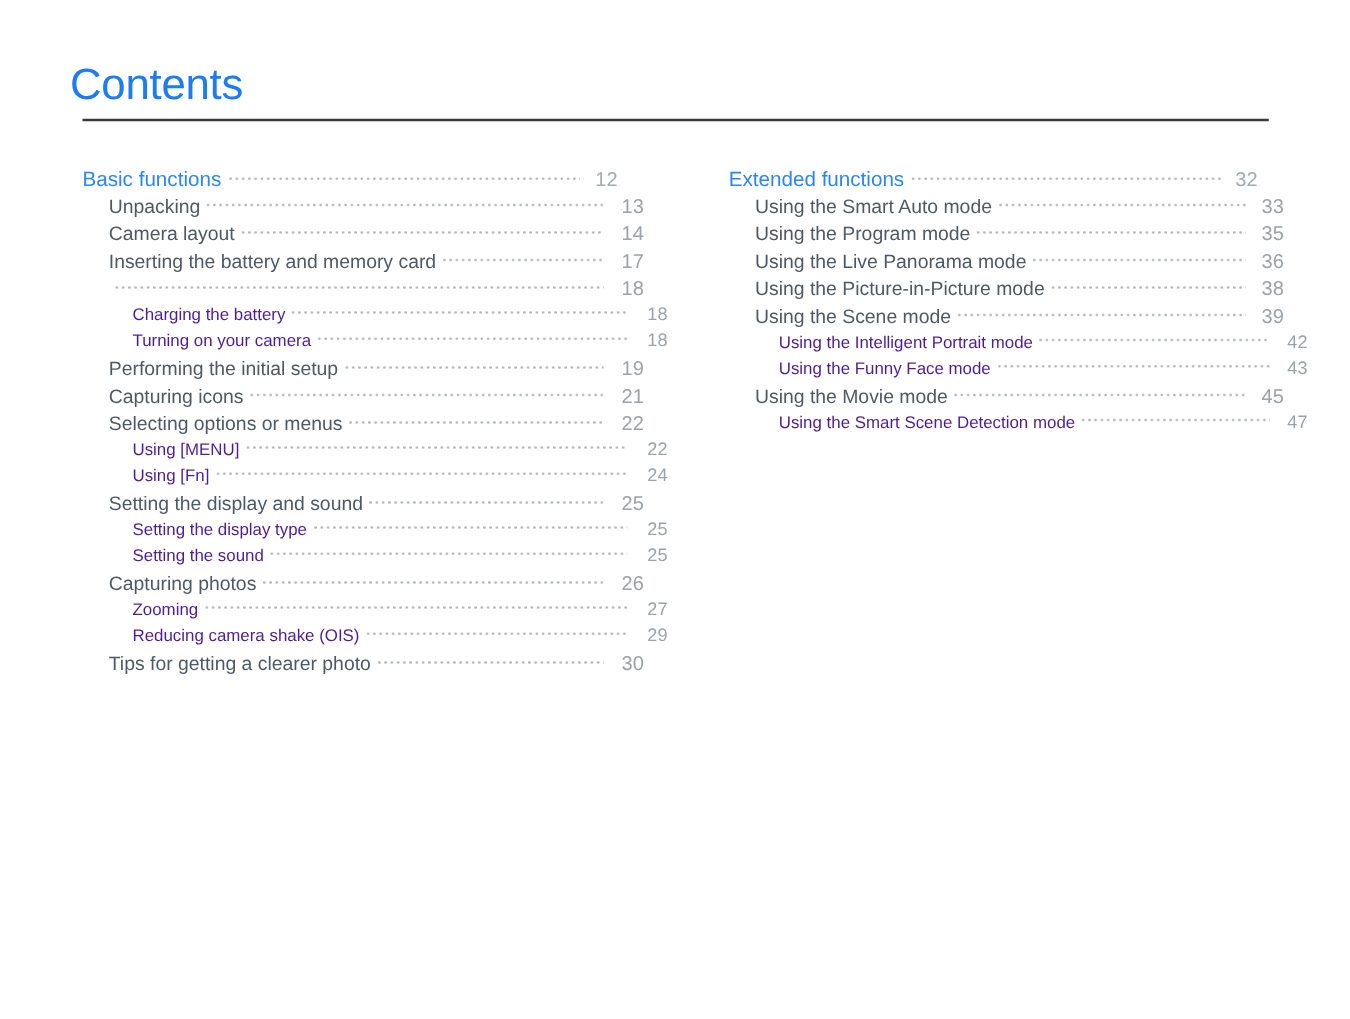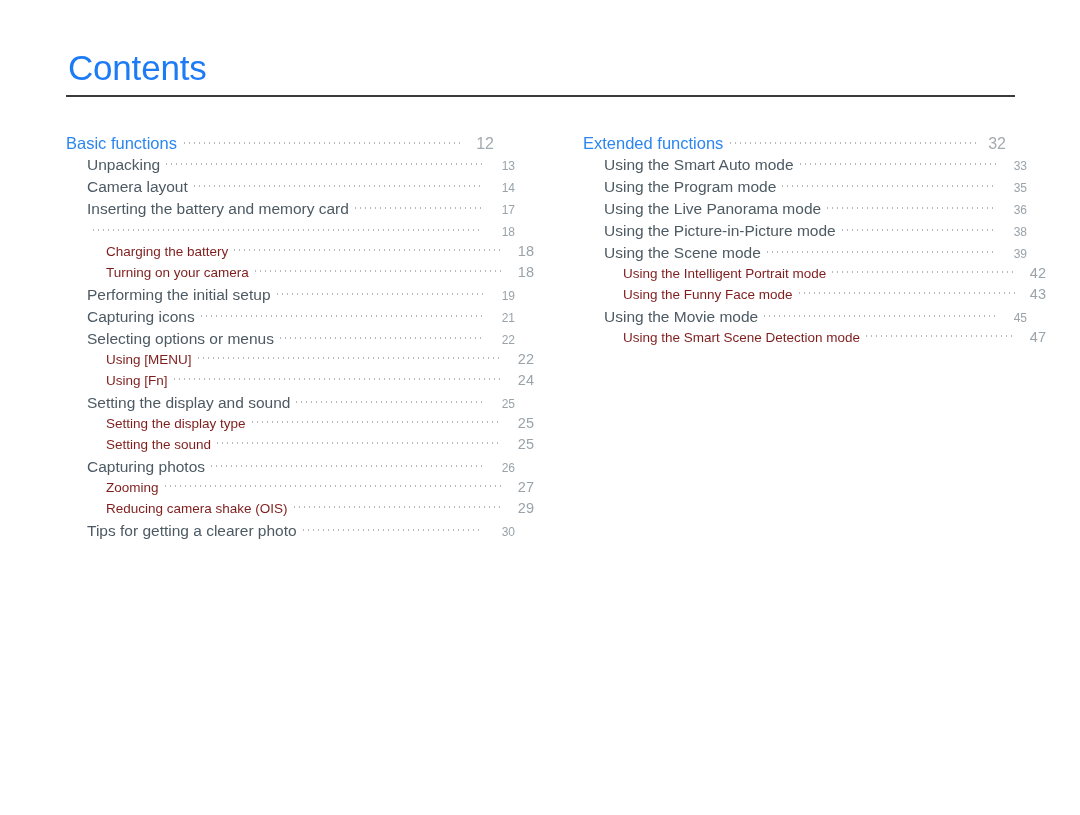--- a/index.html
+++ b/index.html
@@ -17,21 +17,21 @@
     position: relative;
     width: 1080px;
     height: 815px;
     background: #ffffff;
     overflow: hidden;
   }
 
   
   .page-title {
     position: absolute;
-    left: 68px;
+    left: 56px;
     top: 47px;
     font-size: 35px;
     font-weight: normal;
     letter-spacing: -0.2px;
     color: #1c7bf5;
     line-height: 42px;
     margin: 0;
     white-space: nowrap;
   }
   .title-rule {
@@ -106,29 +106,29 @@
   .entry.lvl1 .page-no { width: 28px; font-size: 16px; color: #a3abb1; }
   .entry.lvl1 .leader { margin: 0 2px 0 5px; }
 
   
   .entry.lvl2 {
     height: 22px;
     padding-left: 21px;
     font-size: 15.5px;
   }
   .entry.lvl2 .label { color: #4d5a63; }
-  .entry.lvl2 .page-no { width: 28px; font-size: 12px; }
+  .entry.lvl2 .page-no { width: 28px; font-size: 16px; }
 
   
   .entry.lvl3 {
     height: 21px;
     padding-left: 40px;
     font-size: 13.5px;
   }
-  .entry.lvl3 .label { color: #7f1d1d; }
+  .entry.lvl3 .label { color: #4c1d95; }
   .entry.lvl3 .page-no { width: 28px; font-size: 14.5px; }
   .entry.lvl3 .leader::before { bottom: 0.30em; }
 
   
   .column.right .entry .page-no { width: 26px; }
 </style>
 </head>
 <body>
 
 <div class="page">

